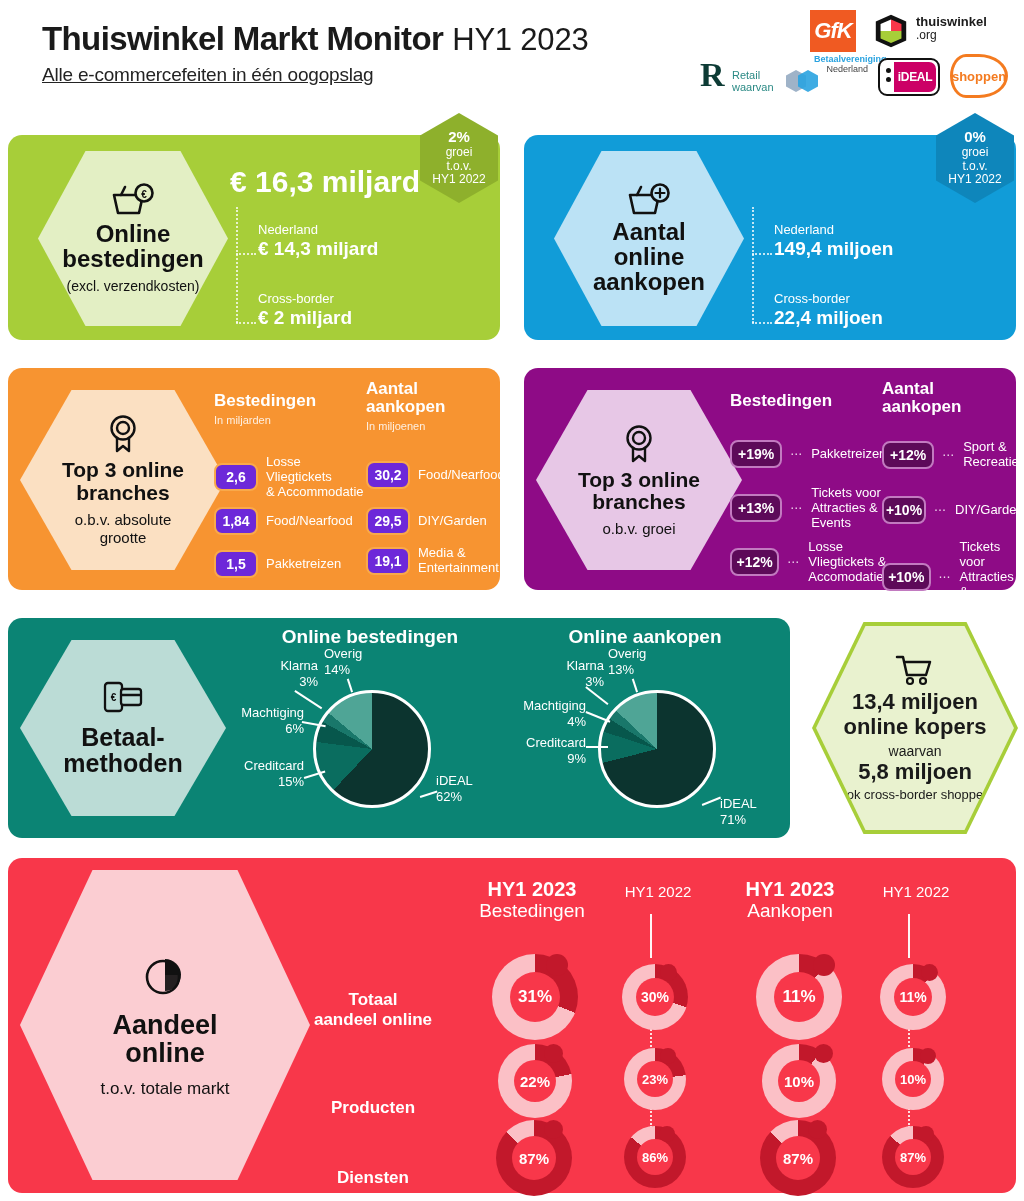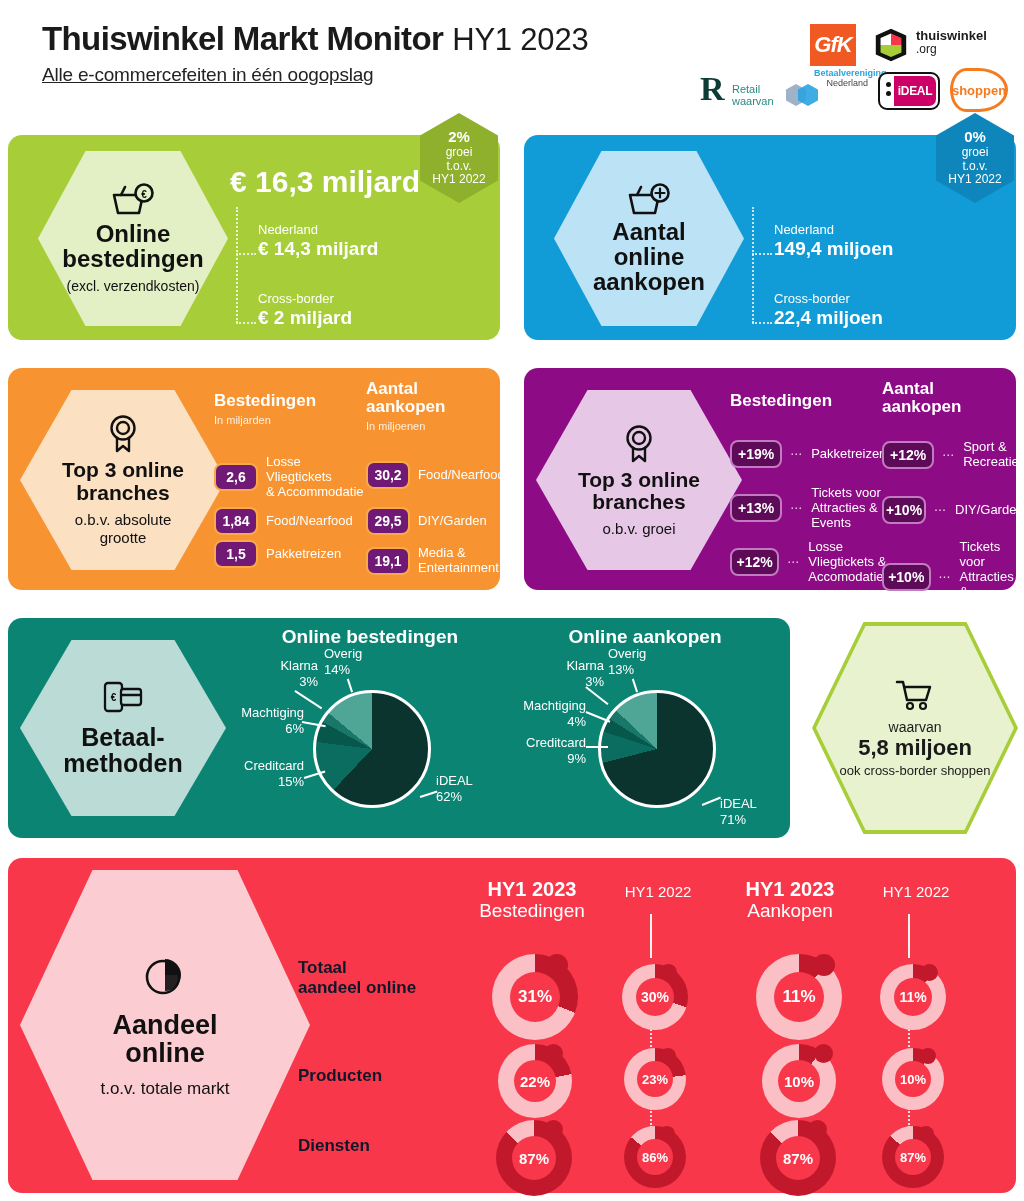--- a/index.html
+++ b/index.html
@@ -19,21 +19,21 @@
   .title-main {
     font-size: 33px; font-weight: bold; letter-spacing: -0.6px;
     display: inline-block; vertical-align: baseline;
   }
   .title-sub-period {
     font-size: 31px; font-weight: normal; letter-spacing: -0.2px;
     display: inline-block; vertical-align: baseline; margin-left: 9px;
   }
   .subtitle { font-size: 19px; margin-top: 6px; color: #232323; letter-spacing: -0.2px; text-decoration: underline; }
 
-  .logos { position: absolute; right: 14px; top: 20px; width: 310px; height: 96px; }
+  .logos { position: absolute; right: 14px; top: 6px; width: 310px; height: 96px; }
   .logo { position: absolute; }
   .logo-gfk {
     left: 110px; top: 4px; width: 46px; height: 42px; background: #f05a22;
     color: #fff; font-size: 22px; font-weight: bold; font-style: italic;
     display: flex; align-items: center; justify-content: center; letter-spacing: -1px;
   }
   .logo-tw { left: 172px; top: 4px; width: 140px; height: 42px; }
   .tw-cube { position: absolute; left: 0; top: 2px; width: 38px; height: 38px; }
   .tw-text { position: absolute; left: 44px; top: 5px; font-size: 13px; font-weight: bold; line-height: 1.05; }
   .tw-text small { display: block; font-size: 12px; font-weight: normal; }
@@ -84,42 +84,42 @@
   .dot-h { position: absolute; border-top: 2px dotted rgba(255,255,255,0.75); }
 
   
   .col-head { color: #fff; font-weight: bold; font-size: 17px; line-height: 1.05; }
   .col-unit { color: rgba(255,255,255,0.85); font-size: 11px; margin-top: 4px; }
   .chip {
     display: inline-flex; align-items: center; justify-content: center;
     border-radius: 8px; font-weight: bold; color: #fff; font-size: 14px;
     min-width: 44px; height: 28px; padding: 0 6px;
   }
-  .chip-orange { background: #701a75; border: 2px solid #f9a94a; }
+  .chip-orange { background: #6d28d9; border: 2px solid #f9a94a; }
   .chip-purple { background: #5d0a59; border: 2px solid #c27ac0; }
   .row-item { display: flex; align-items: center; gap: 8px; }
   .row-label { color: #fff; font-size: 13px; line-height: 1.15; }
   .lead { color: rgba(255,255,255,0.85); font-size: 12px; letter-spacing: 1px; }
 
   
   .pie { position: absolute; border-radius: 50%; border: 3px solid #ffffff; }
   .pie-label { position: absolute; color: #fff; font-size: 13px; line-height: 1.25; }
   .leader { position: absolute; background: #fff; height: 1.5px; transform-origin: left center; }
 
   
   .donut { position: absolute; border-radius: 50%; }
   .donut-hole {
     position: absolute; border-radius: 50%; background: #f8374a;
     display: flex; align-items: center; justify-content: center;
     color: #fff; font-weight: bold;
   }
   .donut-cap { position: absolute; border-radius: 50%; background: #c2182b; }
   .vline { position: absolute; border-left: 2px dotted rgba(255,255,255,0.85); }
   .vline-solid { position: absolute; border-left: 2px solid rgba(255,255,255,0.95); }
-  .rowlabel { position: absolute; color: #0f172a; font-weight: bold; font-size: 17px; text-align: left; line-height: 1.2; }
+  .rowlabel { position: absolute; color: #ffffff; font-weight: bold; font-size: 17px; text-align: center; line-height: 1.2; margin-top: 32px; }
   .colhead { position: absolute; color: #fff; text-align: center; line-height: 1.12; }
   .colhead b { font-size: 20px; font-weight: bold; display: block; }
   .colhead span { font-size: 19px; font-weight: normal; display: block; }
   .colhead.small { font-size: 15px; }
 </style>
 </head>
 <body>
 
 <div class="page">
 
@@ -281,21 +281,21 @@
       <span class="chip chip-orange">2,6</span>
       <span class="row-label">
         <span>Losse Vliegtickets</span><br>
         <span>&amp; Accommodatie</span>
       </span>
     </div>
     <div class="row-item" style="position:absolute; left:206px; top:139px; width:150px;">
       <span class="chip chip-orange">1,84</span>
       <span class="row-label">Food/Nearfood</span>
     </div>
-    <div class="row-item" style="position:absolute; left:206px; top:172px; width:150px;">
+    <div class="row-item" style="position:absolute; left:206px; top:182px; width:150px;">
       <span class="chip chip-orange">1,5</span>
       <span class="row-label">Pakketreizen</span>
     </div>
 
     <div style="position:absolute; left:358px; top:12px; width:130px;">
       <div class="col-head">
         <div>Aantal</div>
         <div>aankopen</div>
       </div>
       <div class="col-unit">In miljoenen</div>
@@ -465,20 +465,24 @@
     <div class="leader" style="left:694px; top:186px; width:20px; transform:rotate(-22deg);"></div>
   </div>
 
   <div class="hex" style="left:812px; top:622px; width:206px; height:212px; background:#a7ce39;">
     <div class="hex" style="left:4px; top:4px; width:198px; height:204px; background:#e9f2cf;">
       <svg width="42" height="32" viewBox="0 0 42 32" style="margin-bottom:4px;">
         <path d="M3 3 H9 L13 21 H32 L36 8 H11" fill="none" stroke="#111" stroke-width="2.5" stroke-linejoin="round" stroke-linecap="round"></path>
         <circle cx="16" cy="27" r="3" fill="none" stroke="#111" stroke-width="2.2"></circle>
         <circle cx="29" cy="27" r="3" fill="none" stroke="#111" stroke-width="2.2"></circle>
       </svg>
+      <div style="font-size:22px; font-weight:bold; line-height:1.1;">
+        <div>13,4 miljoen</div>
+        <div>online kopers</div>
+      </div>
       <div style="font-size:14px; margin-top:4px;">waarvan</div>
       <div style="font-size:22px; font-weight:bold;">5,8 miljoen</div>
       <div style="font-size:13px; margin-top:2px;">ook cross-border shoppen</div>
     </div>
   </div>
 
   <div class="panel" style="left:8px; top:858px; width:1008px; height:335px; background:#f8374a;">
 
     <div class="hex" style="left:12px; top:12px; width:290px; height:310px; background:#fbcdd2;">
       <svg width="48" height="48" viewBox="0 0 48 48" style="margin-bottom:12px;">

